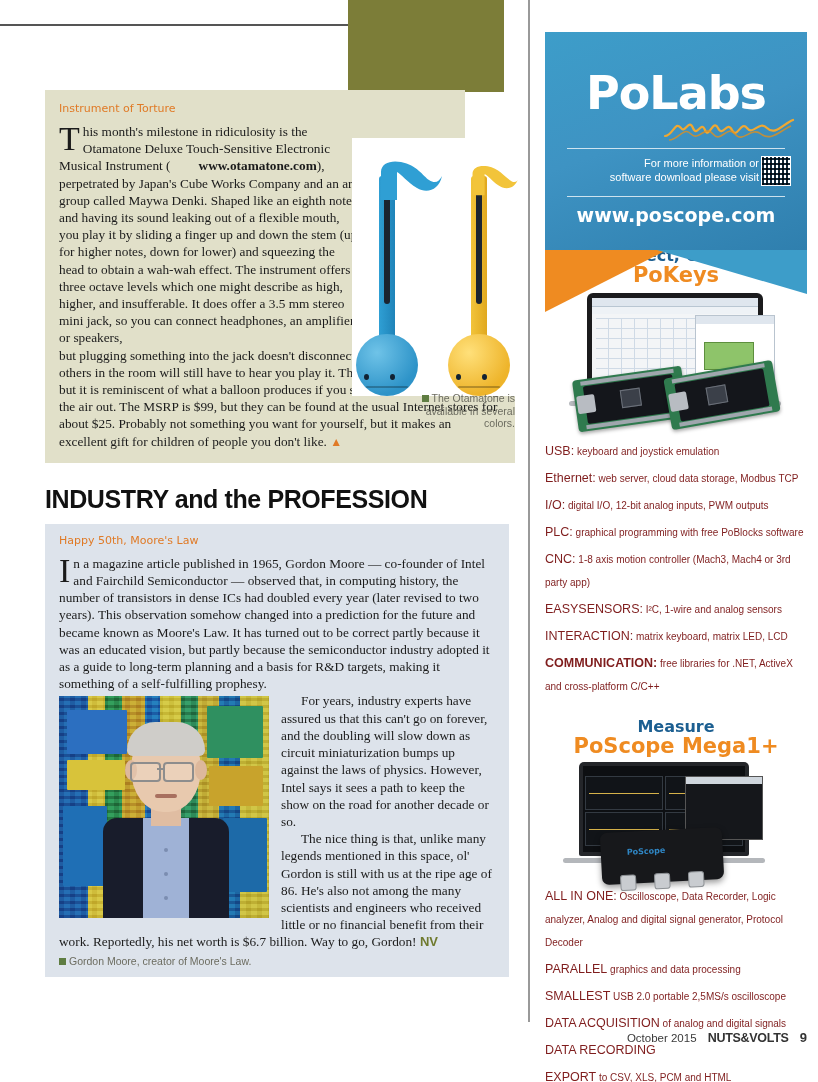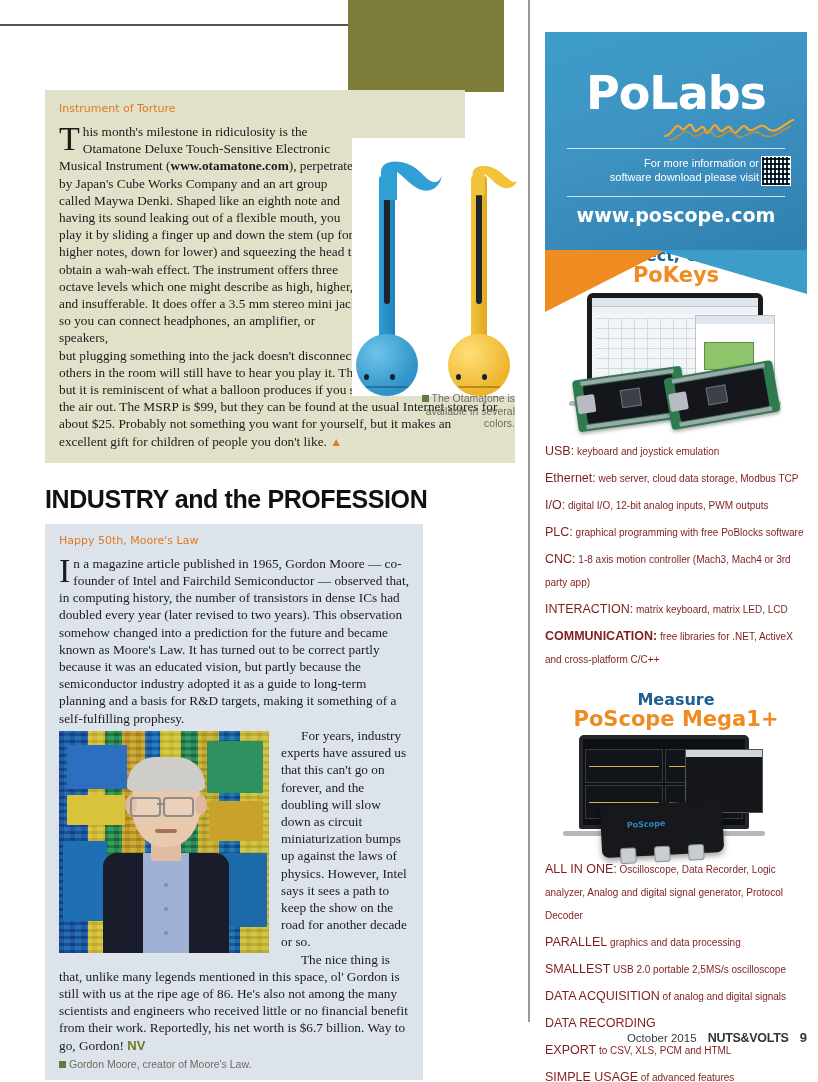--- a/index.html
+++ b/index.html
@@ -32,21 +32,21 @@
     font-family:"DejaVu Sans", sans-serif;
   }
   .body-text{
     font-family:"Liberation Serif", serif;
     font-size:13.3px;line-height:17.2px;color:#1b1b1b;text-align:left;
   }
   .dropcap{
     float:left;font-size:34px;line-height:28px;font-weight:normal;
     padding:2px 3px 0 0;font-family:"Liberation Serif", serif;
   }
-  .body-text b{font-weight:bold;}
+  .body-text b{font-weight:bold;margin-left:28px;}
   .endmark{color:#e07a26;font-size:12px;}
 
   
   .torture-top{width:420px;background:#e1e0c9;padding:10px 14px 0 14px;box-sizing:border-box;}
   .torture-narrow{width:302px;}
   .torture-bottom{width:470px;background:#e1e0c9;padding:0 14px 12px 14px;box-sizing:border-box;}
 
   
   .otamatone-photo{
     position:absolute;left:352px;top:138px;width:163px;height:258px;background:#fff;
@@ -63,21 +63,21 @@
   .photo-caption{
     font-family:"Liberation Sans", sans-serif;
     font-size:10.5px;line-height:12.5px;color:#6c6c60;text-align:right;
   }
   .capsq{display:inline-block;width:7px;height:7px;background:#6c6c60;margin-right:3px;}
   .capsq.green{background:#5f7d42;}
   .ota-caption{position:absolute;left:418px;top:392px;width:97px;}
 
   
   .moore-box{
-    background:#dde3eb;width:378px;box-sizing:border-box;padding:8px 14px 10px 14px;
+    background:#dde3eb;width:464px;box-sizing:border-box;padding:8px 14px 10px 14px;
     position:relative;
   }
   .moore-photo{
     float:left;width:210px;height:222px;margin:4px 12px 2px 0;
     position:relative;overflow:hidden;background:#2b3a55;
   }
   .chipbg{position:absolute;inset:0;
     background:
       linear-gradient(90deg,#1f5fa8 0 14%,#d8c33a 14% 22%,#2c8f4e 22% 30%,#c8a32c 30% 41%,#1f6fb5 41% 48%,#d6c83c 48% 58%,#2f8f5a 58% 66%,#c9b235 66% 76%,#1d6aa8 76% 86%,#cfc03a 86% 100%),
       #2b4a7a;
@@ -340,20 +340,21 @@
           <div class="hdr" style="bottom:2px;"></div>
         </div>
       </div>
 
       <div id="pokeys-features">
           <div class="feat"><span class="k" style="font-weight: normal;">USB:</span><span class="v"> keyboard and joystick emulation</span></div>
           <div class="feat"><span class="k" style="font-weight: normal;">Ethernet:</span><span class="v"> web server, cloud data storage, Modbus TCP</span></div>
           <div class="feat"><span class="k" style="font-weight: normal;">I/O:</span><span class="v"> digital I/O, 12-bit analog inputs, PWM outputs</span></div>
           <div class="feat"><span class="k" style="font-weight: normal;">PLC:</span><span class="v"> graphical programming with free PoBlocks software</span></div>
           <div class="feat"><span class="k" style="font-weight: normal;">CNC:</span><span class="v"> 1-8 axis motion controller (Mach3, Mach4 or 3rd party app)</span></div>
+          <div class="feat"><span class="k" style="font-weight: normal;">EASYSENSORS:</span><span class="v"> I²C, 1-wire and analog sensors</span></div>
           <div class="feat"><span class="k" style="font-weight: normal;">INTERACTION:</span><span class="v"> matrix keyboard, matrix LED, LCD</span></div>
           <div class="feat"><span class="k" style="font-weight: bold;">COMMUNICATION:</span><span class="v"> free libraries for .NET, ActiveX and cross-platform C/C++</span></div>
         </div>
     </div>
 
     <div style="margin-top:20px;">
       <div class="ad-heading-sm">Measure</div>
       <div class="ad-heading-lg">PoScope Mega1+</div>
 
       <div class="mega-shot">

